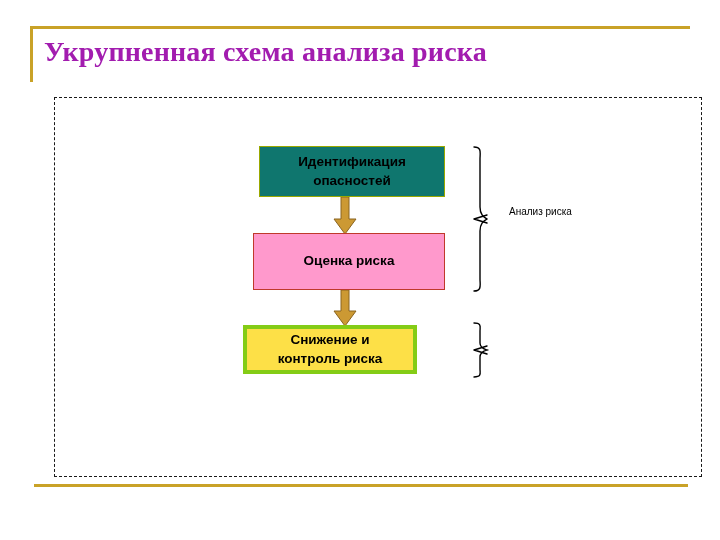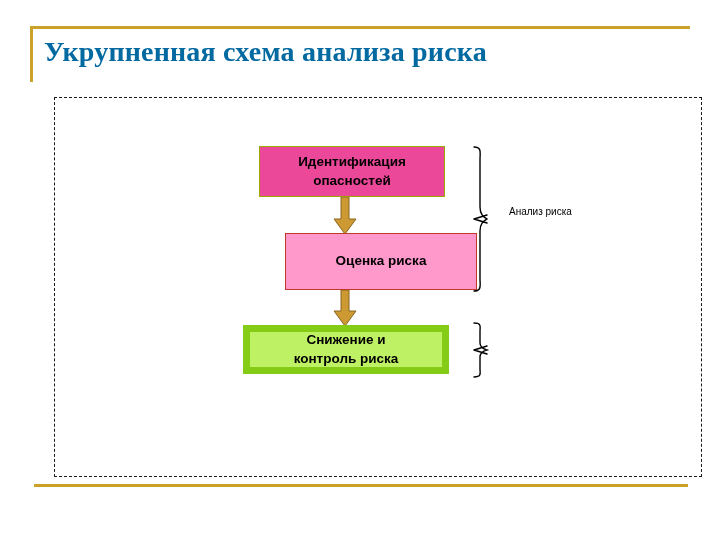--- a/index.html
+++ b/index.html
@@ -34,21 +34,21 @@
     background: #C9A227;
   }
   #page-title {
     position: absolute;
     left: 44px;
     top: 36px;
     width: 640px;
     font-family: "Liberation Serif", serif;
     font-size: 28px;
     font-weight: bold;
-    color: #0369a1;
+    color: #a21caf;
     letter-spacing: 0.2px;
     white-space: nowrap;
   }
   #footer-rule {
     position: absolute;
     left: 34px;
     top: 484px;
     width: 654px;
     height: 3px;
     background: #C9A227;
@@ -77,39 +77,38 @@
     font-weight: bold;
     font-size: 13.5px;
     line-height: 1.35;
     color: #000000;
   }
   #box-hazard-identification {
     left: 258px;
     top: 145px;
     width: 186px;
     height: 51px;
-    background: #ec4899;
+    background: #0f766e;
     border: 1px solid #9AA800;
   }
   #box-risk-assessment {
     left: 252px;
     top: 232px;
     width: 192px;
     height: 57px;
     background: #FF99CC;
     border: 1px solid #C0392B;
-    margin-left: 32px;
   }
   #box-risk-reduction {
     left: 242px;
     top: 324px;
-    width: 206px;
+    width: 174px;
     height: 49px;
-    background: #bef264;
-    border: 7px solid #84cc16;
+    background: #fde047;
+    border: 4px solid #84cc16;
   }
   #box-risk-reduction .flow-label { color: #000000; }
 
   
   .flow-arrow {
     position: absolute;
     width: 26px;
   }
   #arrow-hazard-to-assessment {
     left: 331px;

